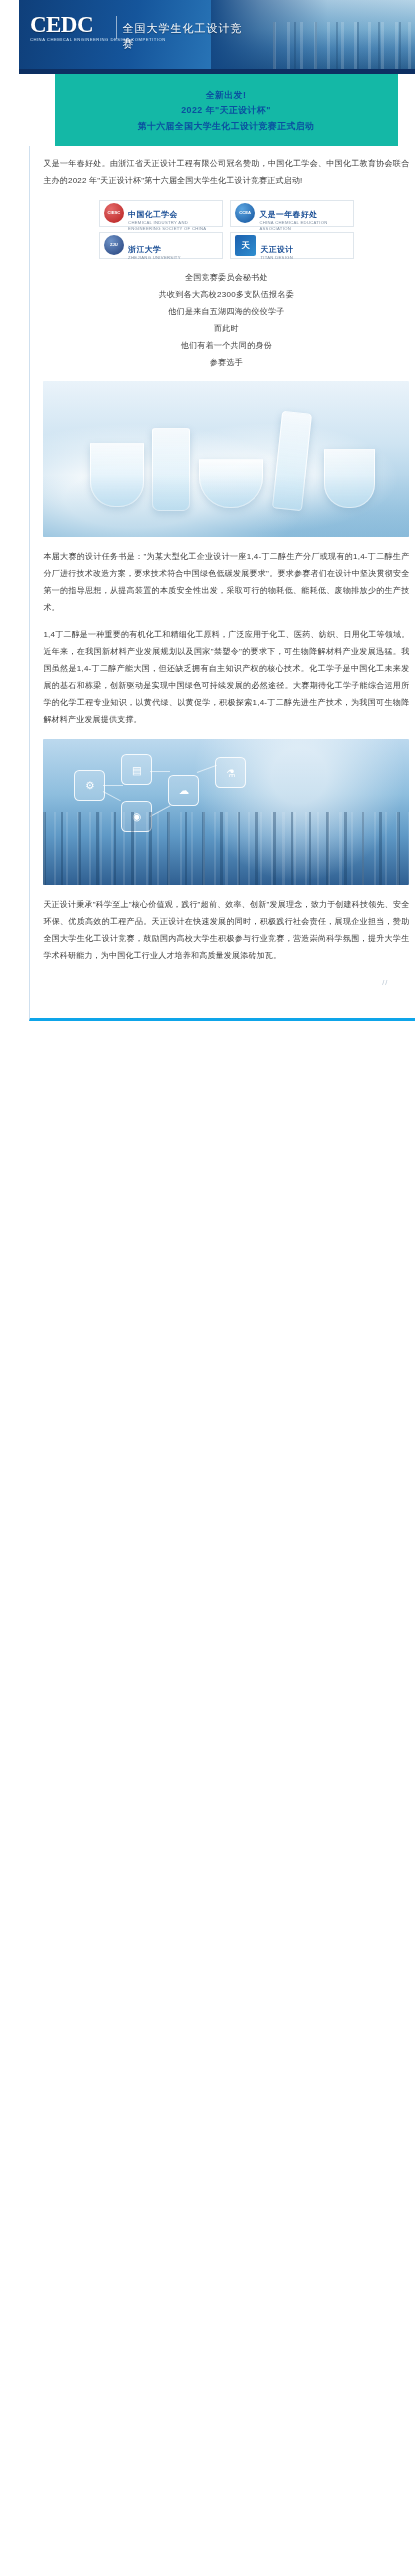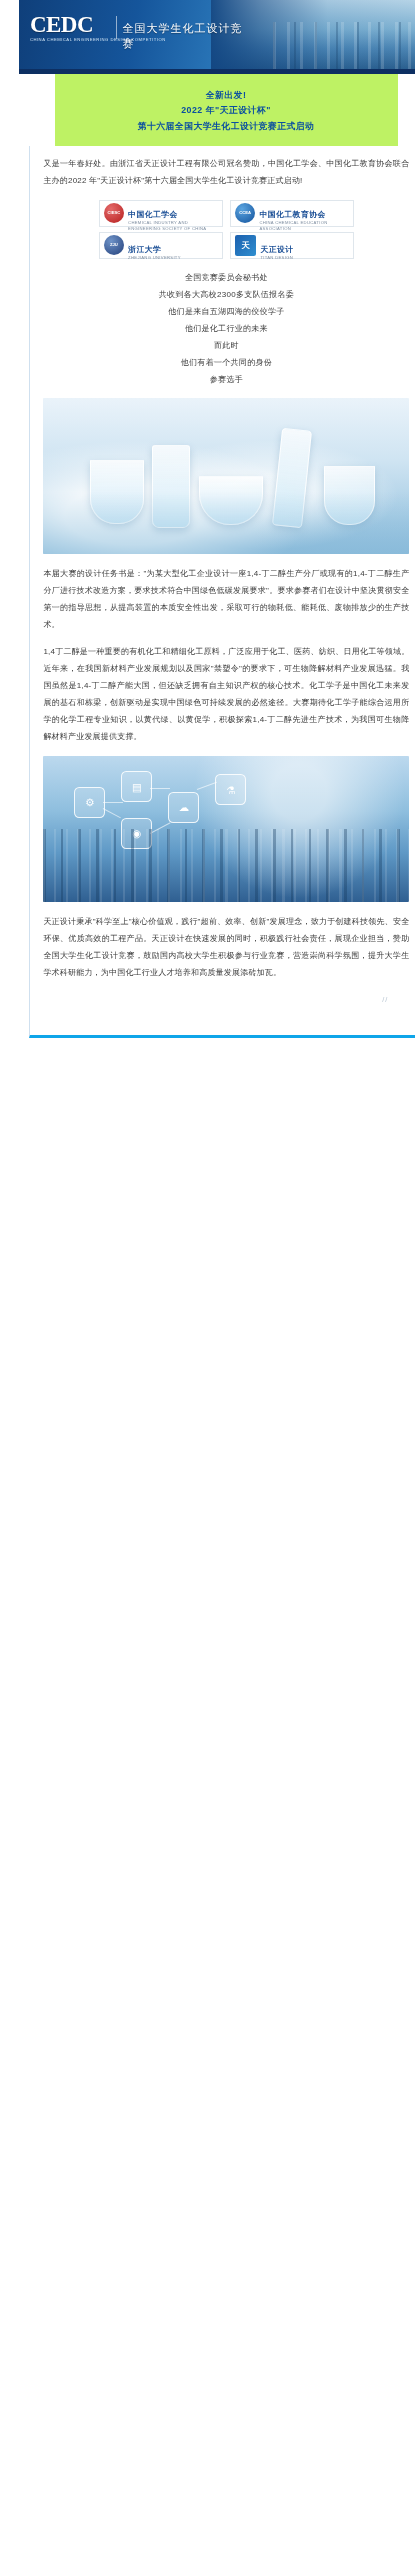--- a/index.html
+++ b/index.html
@@ -86,21 +86,21 @@
   .banner-rule {
     width: 416px;
     height: 5.2px;
     background: #0d2f62;
   }
 
   
   .title-wrap {
     padding: 13.5px 0 11.4px 0;
     text-align: center;
-    background: #bef264;
+    background: #14b8a6;
     margin-left: 36px;
   }
   .title-line1 {
     font-size: 8.8px;
     font-weight: bold;
     color: #0a4fa0;
     line-height: 15.6px;
     letter-spacing: 0.5px;
   }
   .title-line2 {
@@ -332,21 +332,21 @@
         <div class="logo-card">
           <div class="logo-mark mk-red">CIESC</div>
           <div class="logo-text">
             <div class="t1">中国化工学会</div>
             <div class="t2">CHEMICAL INDUSTRY AND ENGINEERING SOCIETY OF CHINA</div>
           </div>
         </div>
         <div class="logo-card">
           <div class="logo-mark mk-blue">CCEA</div>
           <div class="logo-text">
-            <div class="t1">中国化工教育协会</div>
+            <div class="t1">又是一年春好处</div>
             <div class="t2">CHINA CHEMICAL EDUCATION ASSOCIATION</div>
           </div>
         </div>
       </div>
       <div class="logo-row">
         <div class="logo-card">
           <div class="logo-mark mk-navy">ZJU</div>
           <div class="logo-text">
             <div class="t1">浙江大学</div>
             <div class="t2">ZHEJIANG UNIVERSITY</div>
@@ -359,21 +359,20 @@
             <div class="t2">TITAN DESIGN</div>
           </div>
         </div>
       </div>
     </div>
 
     <div class="center-block">
       <div>全国竞赛委员会秘书处</div>
       <div>共收到各大高校2300多支队伍报名委</div>
       <div>他们是来自五湖四海的佼佼学子</div>
-      <div>他们是化工行业的未来</div>
       <div>而此时</div>
       <div>他们有着一个共同的身份</div>
       <div>参赛选手</div>
     </div>
 
 
     <div class="photo photo-lab">
       <div class="glass g1"></div>
       <div class="glass g2"></div>
       <div class="glass g3"></div>

